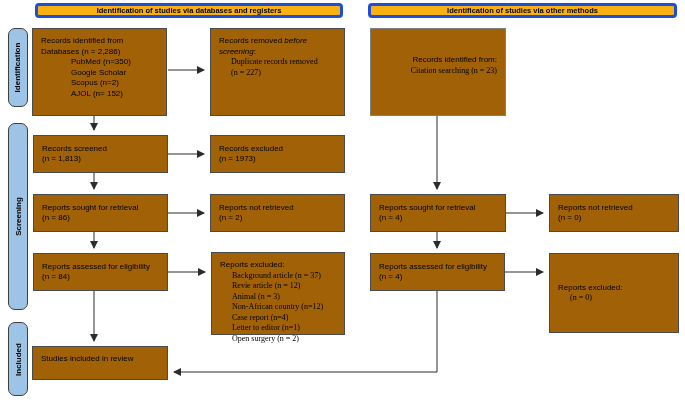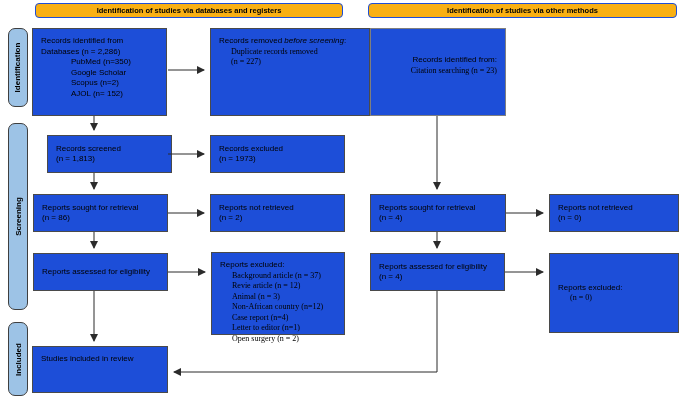--- a/index.html
+++ b/index.html
@@ -14,21 +14,21 @@
   .canvas {
     position: relative;
     width: 685px;
     height: 400px;
     background: #fff;
     overflow: hidden;
   }
   .banner {
     position: absolute;
     background: var(--banner, #F9B013);
-    border: 1px solid #1d4ed8;
+    border: 3px solid #1d4ed8;
     border-radius: 4px;
     display: flex;
     align-items: center;
     justify-content: center;
     font-size: 7.5px;
     font-weight: bold;
     color: #000;
     text-align: center;
   }
   .stage {
@@ -42,21 +42,21 @@
   }
   .stage span {
     transform: rotate(-90deg);
     white-space: nowrap;
     font-size: 8px;
     font-weight: bold;
     color: #000;
   }
   .box {
     position: absolute;
-    background: #1d4ed8;
+    background: #a16207;
     border: 1px solid var(--box-border, #4A4A4A);
     font-size: 8px;
     line-height: 10.5px;
     color: #000;
     padding: 7px 8px;
   }
   .box.gray { border-color: #7F7F7F; }
   .box.center {
     display: flex;
     flex-direction: column;
@@ -100,32 +100,32 @@
 
   <div class="box" style="left:32px; top:28px; width:135px; height:88px;">
     <div>Records identified from</div>
     <div>Databases (n = 2,286)</div>
     <div class="indent-lg">PubMed (n=350)</div>
     <div class="indent-lg">Google Scholar</div>
     <div class="indent-lg">Scopus (n=2)</div>
     <div class="indent-lg">AJOL (n= 152)</div>
   </div>
 
-  <div class="box" style="left:210px; top:28px; width:160px; height:88px;">
+  <div class="box" style="left:210px; top:28px; width:135px; height:88px;">
     <div><span>Records removed </span><i>before screening</i><span>:</span></div>
     <div class="indent-sm">Duplicate records removed</div>
     <div class="indent-sm">(n = 227)</div>
   </div>
 
   <div class="box gray pad-top" style="left:370px; top:28px; width:136px; height:88px;">
     <div>Records identified from:</div>
     <div class="indent-sm">Citation searching (n = 23)</div>
   </div>
 
-  <div class="box center" style="left:33px; top:135px; width:125px; height:38px;margin-left:14px;">
+  <div class="box center" style="left:33px; top:135px; width:135px; height:38px;">
     <div>Records screened</div>
     <div>(n = 1,813)</div>
   </div>
   <div class="box center" style="left:210px; top:135px; width:135px; height:38px;">
     <div>Records excluded</div>
     <div>(n = 1973)</div>
   </div>
 
   <div class="box center" style="left:33px; top:194px; width:135px; height:38px;">
     <div>Reports sought for retrieval</div>
@@ -139,41 +139,42 @@
     <div>Reports sought for retrieval</div>
     <div>(n = 4)</div>
   </div>
   <div class="box center" style="left:549px; top:194px; width:130px; height:38px;">
     <div>Reports not retrieved</div>
     <div>(n = 0)</div>
   </div>
 
   <div class="box center" style="left:33px; top:253px; width:135px; height:38px;">
     <div>Reports assessed for eligibility</div>
+    <div>(n = 84)</div>
   </div>
   <div class="box" style="left:211px; top:252px; width:134px; height:83px;">
     <div>Reports excluded:</div>
     <div class="indent-sm">Background article (n = 37)</div>
     <div class="indent-sm">Revie article (n = 12)</div>
     <div class="indent-sm">Animal (n = 3)</div>
     <div class="indent-sm">Non-African country (n=12)</div>
     <div class="indent-sm">Case report (n=4)</div>
     <div class="indent-sm">Letter to editor (n=1)</div>
     <div class="indent-sm">Open surgery (n = 2)</div>
   </div>
   <div class="box center" style="left:370px; top:253px; width:135px; height:38px;">
     <div>Reports assessed for eligibility</div>
     <div>(n = 4)</div>
   </div>
   <div class="box center" style="left:549px; top:253px; width:130px; height:80px;">
     <div>Reports excluded:</div>
     <div class="indent-sm">(n = 0)</div>
   </div>
 
-  <div class="box" style="left:32px; top:346px; width:136px; height:47px;">
+  <div class="box" style="left:32px; top:346px; width:136px; height:34px;">
     <div>Studies included in review</div>
   </div>
 
   <svg class="arrows" viewBox="0 0 685 400">
     <defs>
       <marker id="arw" markerWidth="8" markerHeight="8" refX="7" refY="4" orient="auto">
         <path class="ah" d="M0,0 L8,4 L0,8 Z"></path>
       </marker>
     </defs>
     <line x1="168" y1="70" x2="204" y2="70" marker-end="url(#arw)"></line>

